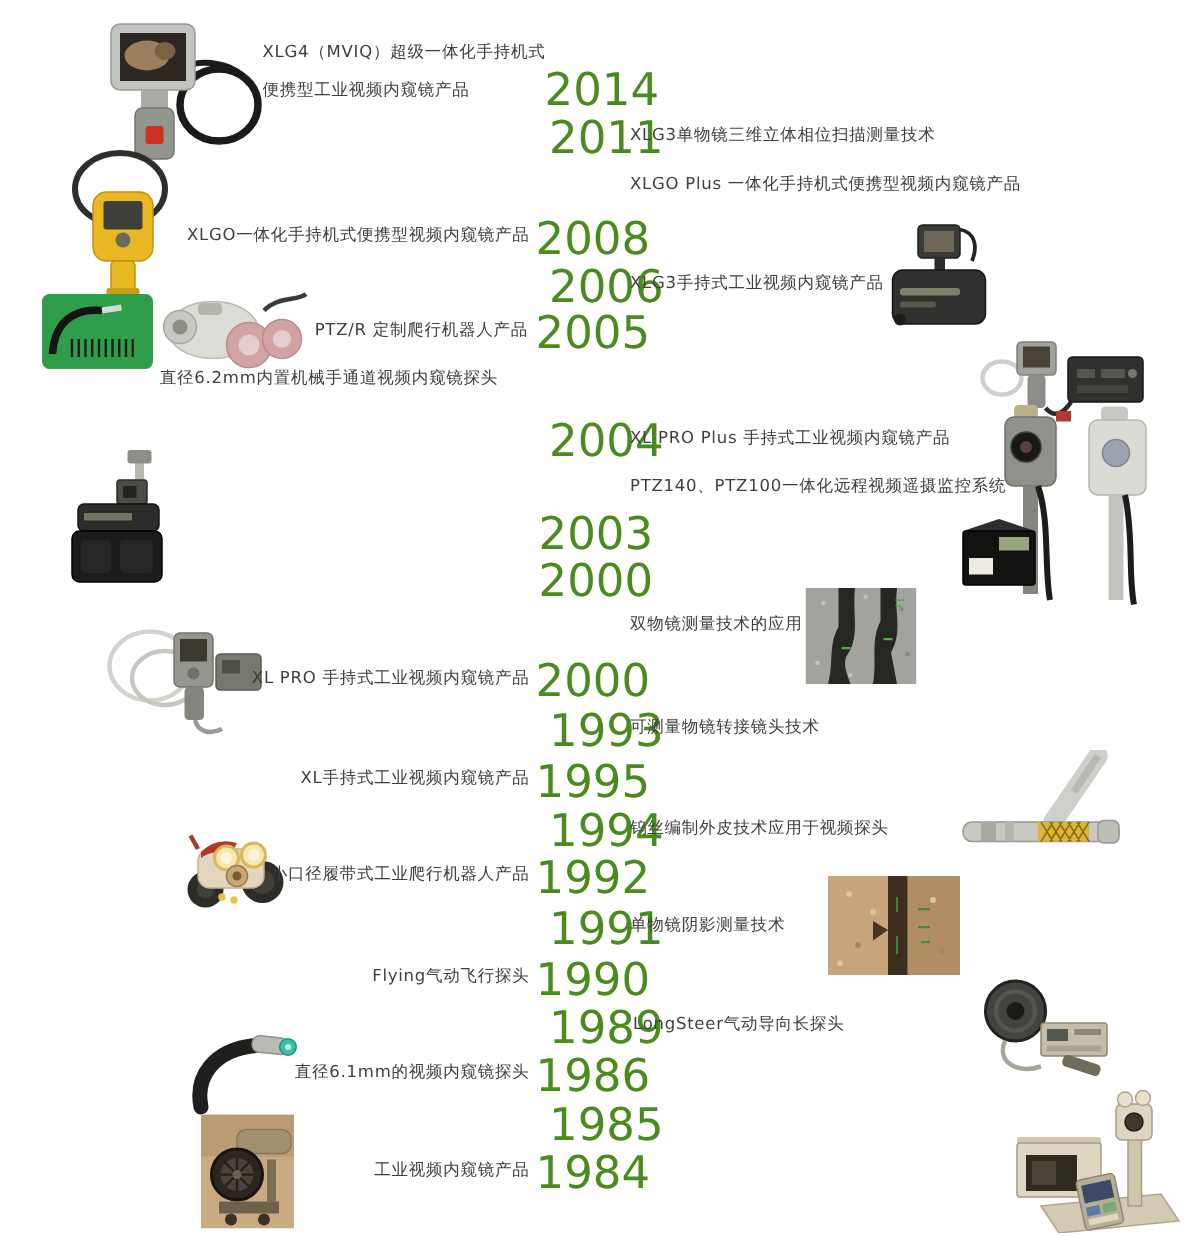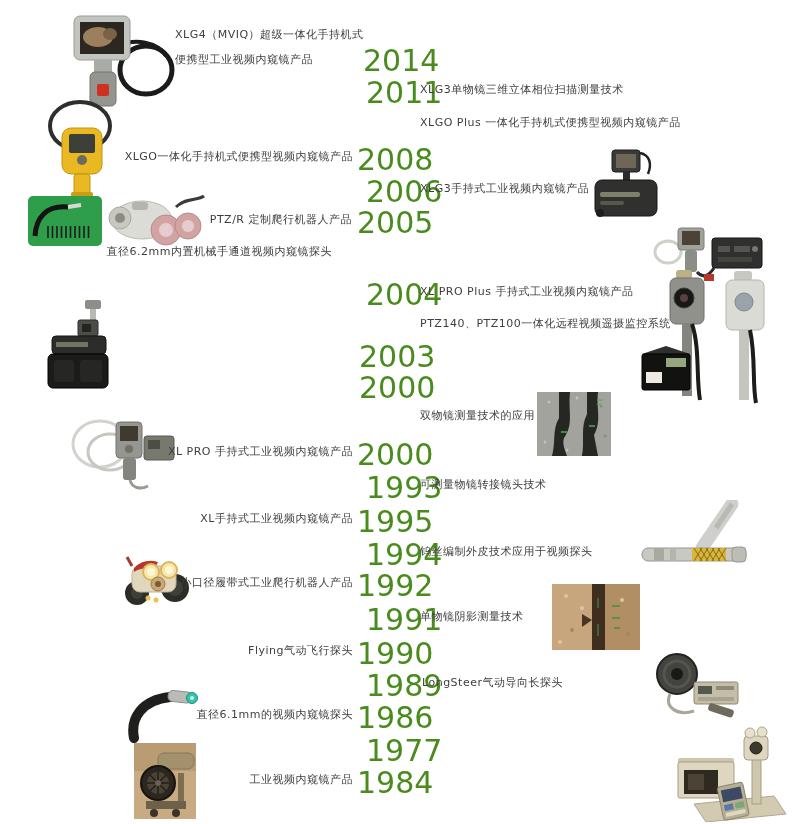--- a/index.html
+++ b/index.html
@@ -38,21 +38,21 @@
   <div class="year" style="left:359px;top:373px">2000</div>
   <div class="year" style="left:357px;top:440px">2000</div>
   <div class="year" style="left:366px;top:473px">1993</div>
   <div class="year" style="left:357px;top:507px">1995</div>
   <div class="year" style="left:366px;top:540px">1994</div>
   <div class="year" style="left:357px;top:571px">1992</div>
   <div class="year" style="left:366px;top:605px">1991</div>
   <div class="year" style="left:357px;top:639px">1990</div>
   <div class="year" style="left:366px;top:671px">1989</div>
   <div class="year" style="left:357px;top:703px">1986</div>
-  <div class="year" style="left:366px;top:736px">1977</div>
+  <div class="year" style="left:366px;top:736px">1985</div>
   <div class="year" style="left:357px;top:768px">1984</div>
 
   <div class="lbl" style="left:175px;top:28px">XLG4（MVIQ）超级一体化手持机式</div>
   <div class="lbl" style="left:175px;top:53px">便携型工业视频内窥镜产品</div>
   <div class="lbl r" style="right:447px;top:150px">XLGO一体化手持机式便携型视频内窥镜产品</div>
   <div class="lbl r" style="right:448px;top:213px">PTZ/R 定制爬行机器人产品</div>
   <div class="lbl r" style="right:468px;top:245px">直径6.2mm内置机械手通道视频内窥镜探头</div>
   <div class="lbl r" style="right:447px;top:445px">XL PRO 手持式工业视频内窥镜产品</div>
   <div class="lbl r" style="right:447px;top:512px">XL手持式工业视频内窥镜产品</div>
   <div class="lbl r" style="right:447px;top:576px">小口径履带式工业爬行机器人产品</div>

